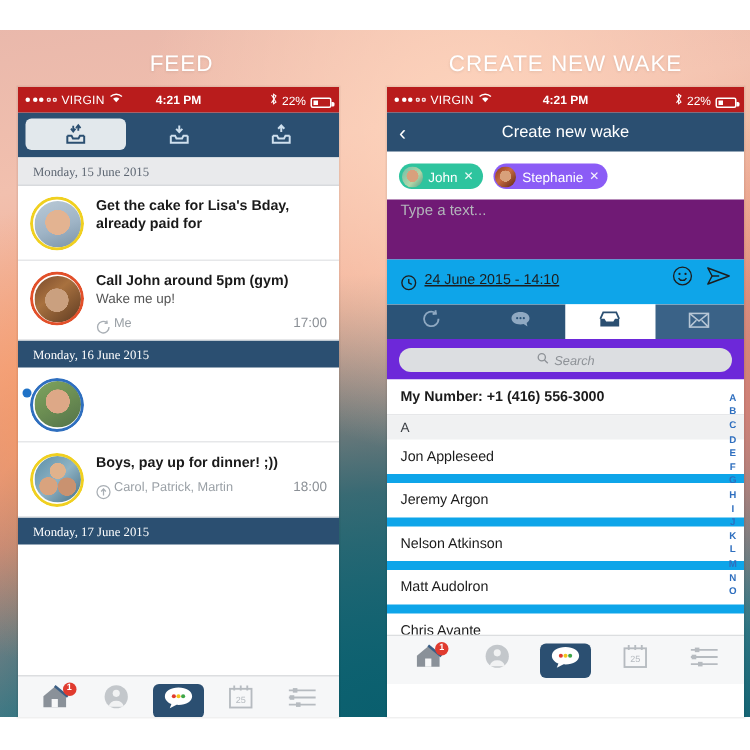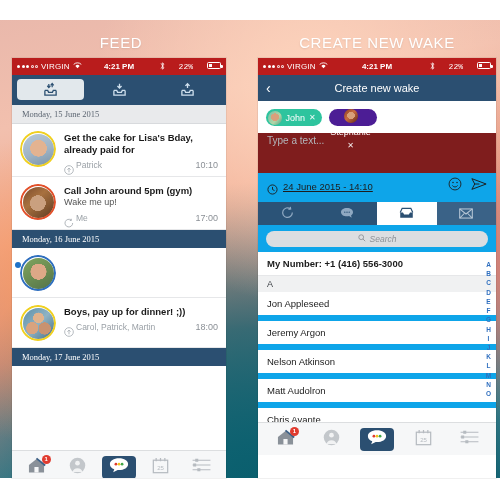--- a/index.html
+++ b/index.html
@@ -47,21 +47,21 @@
     display:flex; align-items:center; font-size:8px;
     padding:0 5px; position:relative;
   }
   .sb-left { display:flex; align-items:center; gap:3px; }
   .dots { display:flex; gap:1.5px; align-items:center; }
   .dots i { width:3px; height:3px; border-radius:50%; background:#fff; display:block; }
   .dots i.empty { background:transparent; box-shadow:inset 0 0 0 1px rgba(255,255,255,0.85); }
   .sb-carrier { font-size:8px; letter-spacing:0.2px; }
   .sb-wifi { font-size:8px; }
   .sb-time { position:absolute; left:0; right:0; text-align:center; font-size:8px; font-weight:bold; }
-  .sb-right { margin-left:auto; display:flex; align-items:flex-start; gap:14px;font-family:Liberation Mono, monospace; }
+  .sb-right { margin-left:auto; display:flex; align-items:flex-end; gap:3px; }
   .batt { width:14px; height:7px; border:1px solid #fff; border-radius:1.5px; position:relative; }
   .batt:after { content:""; position:absolute; right:-2.5px; top:2px; width:1.5px; height:3px; background:#fff; border-radius:0 1px 1px 0; }
   .batt b { position:absolute; left:1px; top:1px; bottom:1px; width:25%; background:#fff; display:block; }
 
   
   .segbar { background:#2b4f71; padding:4px 5px 5px 5px; display:flex; gap:2px; }
   .seg {
     flex:1; height:21px; display:flex; align-items:center; justify-content:center;
     color:#cfe0ee; border-radius:4px;
   }
@@ -124,36 +124,36 @@
   }
   
   .chips { display:flex; gap:7px; padding:8px 8px 7px 8px; background:#fff; }
   .chip {
     height:17px; border-radius:9px; display:flex; align-items:center;
     padding:0 6px 0 1.5px; color:#fff; font-size:9px; gap:4px;
   }
   .chip .chip-av { width:14px; height:14px; border-radius:50%; overflow:hidden; position:relative; flex:0 0 14px; }
   .chip .chip-x { font-size:8px; opacity:0.92; }
   .textarea-area {
-    padding:2px 9px 12px 9px; background:#7f1d1d;
+    padding:2px 9px 12px 9px; background:#701a75;
     font-size:10px; color:#b3b6bb; min-height:40px;
   }
   .datetime-row {
     display:flex; align-items:center; padding:4px 9px 7px 9px; background:#0ea5e9;
   }
   .dt-clock { width:11px; height:11px; margin-right:5px; flex:0 0 11px; }
   .dt-text { font-size:9.5px; color:#1d1d1d; text-decoration:underline; }
   .dt-right { margin-left:auto; display:flex; align-items:center; gap:9px; }
   
   .modebar { display:flex; height:23px; background:#ffffff; }
   .mode { flex:1; display:flex; align-items:center; justify-content:center; background:#2b5377; color:#8fa9c2; }
   .mode.selected { background:#ffffff; color:#2b4f71; }
   .mode.dim { background:#3a6287; color:#b7c7d6; }
   
-  .searchwrap { padding:6px 8px 5px 8px; background:#0ea5e9;font-style:italic; }
+  .searchwrap { padding:6px 8px 5px 8px; background:#6d28d9;font-style:italic; }
   .searchbox {
     height:16px; background:#dcdee1; border-radius:8px;
     display:flex; align-items:center; justify-content:center; gap:4px;
     color:#8e9297; font-size:8.5px;
   }
   
   #contact-area { position:relative; height:170px; overflow:hidden; background:#fff; }
   .mynumber { font-size:9.5px; font-weight:bold; color:#1b1b1b; padding:6px 9px 6px 9px; border-bottom:1px solid #e6e7e9; }
   .sec-head { background:#f0f1f2; color:#3b3f44; font-size:9px; padding:3px 9px; }
   .contact-row { font-size:9.5px; color:#1b1b1b; padding:6px 9px; border-bottom:6px solid #0ea5e9; }
@@ -237,30 +237,20 @@
 
   <div id="feed-list">
       <div class="dayhead">Monday, 15 June 2015</div>
       <div class="feed-row">
         <div class="avatar">
           <div class="face" style="background: radial-gradient(circle at 50% 46%, rgb(227, 179, 145) 0px, rgb(227, 179, 145) 36%, transparent 37%), linear-gradient(160deg, rgb(185, 201, 214) 0%, rgb(159, 180, 198) 55%, rgb(123, 148, 168) 100%);"></div>
           <div class="ring" style="border-color: rgb(240, 208, 32);"></div>
         </div>
         <div class="feed-body">
           <div class="feed-title">Get the cake for Lisa's Bday, already paid for</div>
-          <div class="feed-meta">
-            <span class="meta-icon"><svg width="10" height="10" viewBox="0 0 12 12">
-                <circle cx="6" cy="6" r="5.2" stroke="#a8aeb4" stroke-width="1" fill="none"></circle>
-                <path d="M6 8.8 L6 3.8 M4.1 5.6 L6 3.6 L7.9 5.6" stroke="#a8aeb4" stroke-width="1" fill="none"></path>
-              </svg></span>
-            <span class="meta-name">Patrick</span>
-            <span class="feed-time">
-              <span>10:10</span>
-            </span>
-          </div>
         </div>
       </div>
       <div class="feed-row">
         <div class="avatar">
           <div class="face" style="background: radial-gradient(circle at 48% 52%, rgb(202, 160, 127) 0px, rgb(202, 160, 127) 34%, transparent 35%), linear-gradient(140deg, rgb(122, 74, 44) 0%, rgb(168, 113, 63) 40%, rgb(94, 59, 34) 100%);"></div>
           <div class="ring" style="border-color: rgb(226, 80, 42);"></div>
         </div>
         <div class="feed-body">
           <div class="feed-title">Call John around 5pm (gym)</div>
           <div class="feed-sub">Wake me up!</div>
@@ -385,21 +375,21 @@
     <span class="nav-back">‹</span>
     <span class="nav-title">Create new wake</span>
   </div>
 
   <div class="chips" id="chips">
       <div class="chip" style="background: rgb(46, 196, 158);">
         <div class="chip-av" style="background: radial-gradient(circle at 50% 45%, rgb(217, 160, 124) 0px, rgb(217, 160, 124) 38%, transparent 39%) 0% 0% / cover, linear-gradient(130deg, rgb(111, 191, 168) 0%, rgb(179, 214, 167) 60%, rgb(79, 156, 134) 100%);"></div>
         <span>John</span>
         <span class="chip-x">✕</span>
       </div>
-      <div class="chip" style="background: #4c1d95; flex-direction: column;">
+      <div class="chip" style="background: #8b5cf6;">
         <div class="chip-av" style="background: radial-gradient(circle at 50% 46%, rgb(216, 160, 122) 0px, rgb(216, 160, 122) 36%, transparent 37%) 0% 0% / cover, linear-gradient(135deg, rgb(138, 60, 34) 0%, rgb(201, 108, 64) 45%, rgb(93, 39, 19) 100%);"></div>
         <span>Stephanie</span>
         <span class="chip-x">✕</span>
       </div>
     </div>
 
   <div class="textarea-area">Type a text...</div>
 
   <div class="datetime-row">
     <span class="dt-clock">

